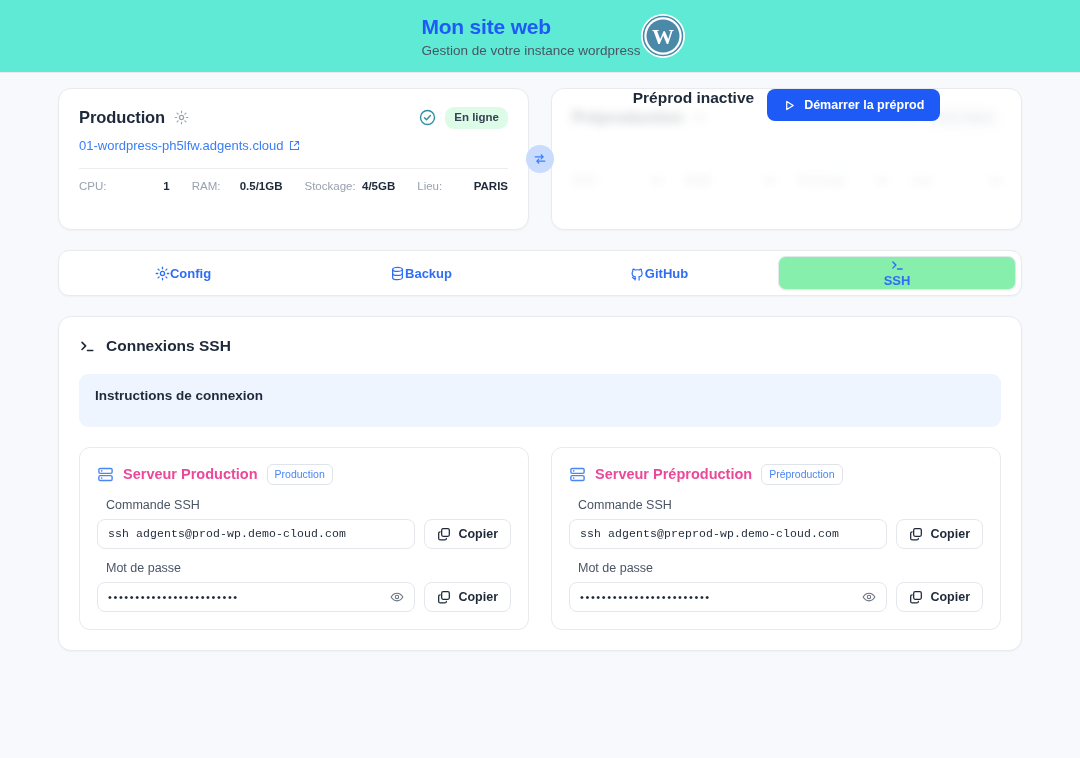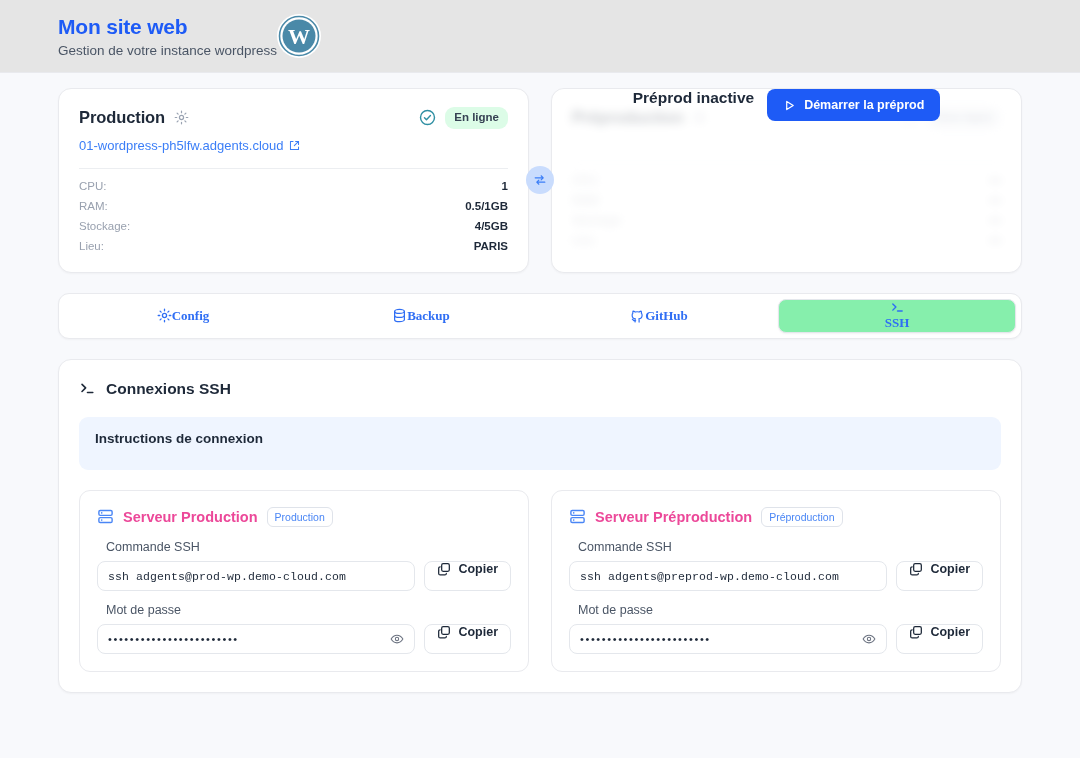--- a/index.html
+++ b/index.html
@@ -13,25 +13,25 @@
   body {
     font-family: "Liberation Sans", sans-serif;
     background: #f8f9fc;
     color: #1e2939;
     -webkit-font-smoothing: antialiased;
   }
 
   
   .topbar {
     height: 73px;
-    background: #e5e5e5;
+    background: #5eead4;
     border-bottom: 1px solid #e9eaee;
     display: flex;
     align-items: center;
-    justify-content: flex-start;
+    justify-content: center;
     padding: 0 32px 0 58px;
   }
   .brand-title {
     font-size: 21px;
     font-weight: bold;
     color: #1e5bf6;
     letter-spacing: -0.2px;
     line-height: 1.2;
   }
   .brand-sub {
@@ -108,21 +108,21 @@
     color: #3b7ef7;
     text-decoration: none;
   }
   .env-sep {
     height: 1px;
     background: #eceef1;
     margin: 14px 0 11px 0;
   }
   .env-stats {
     display: grid;
-    grid-template-columns: 1fr;
+    grid-template-columns: 1fr 1fr 1fr 1fr;
     column-gap: 22px;
     row-gap: 8px;
   }
   .stat {
     display: flex;
     justify-content: space-between;
     align-items: baseline;
     font-size: 11.5px;
   }
   .stat-k { color: #99a1af; }
@@ -193,21 +193,21 @@
     justify-content: center;
     gap: 0;
     height: 34px;
     border-radius: 8px;
     font-size: 13px;
     font-weight: bold;
     color: #2f6ef4;
     background: transparent;
     border: 1px solid transparent;
     cursor: pointer;
-    font-family: Liberation Serif, serif;
+    font-family: Liberation Sans, sans-serif;
   }
   .tab.active {
     background: #86efac;
     border: 1px solid #e4e7ec;
     box-shadow: 0 1px 2px rgba(16,24,40,0.05);
     flex-direction: column;
   }
 
   
   .ssh-panel {
@@ -317,20 +317,21 @@
   .eye-btn {
     background: none;
     border: none;
     padding: 0 0 0 6px;
     cursor: pointer;
     display: flex;
     align-items: center;
   }
   .btn-copy {
     display: inline-flex;
+    align-items: center;
     gap: 7px;
     border: 1px solid #e4e7ec;
     background: #ffffff;
     border-radius: 8px;
     height: 30px;
     padding: 0 12px;
     font-size: 12.5px;
     font-weight: bold;
     color: #1e2939;
     cursor: pointer;

